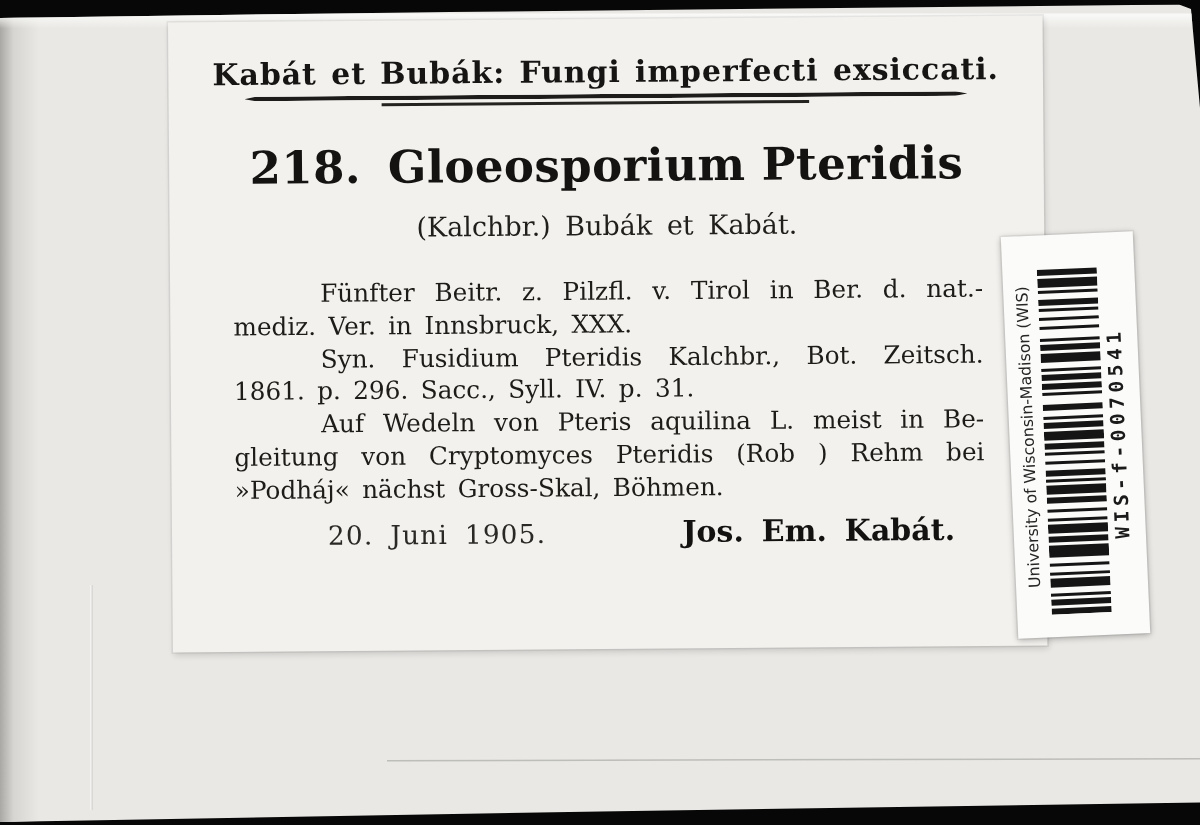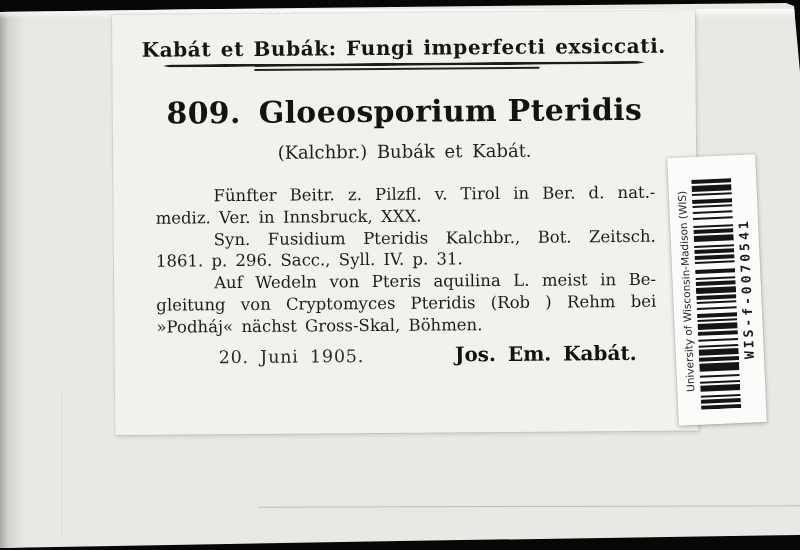--- a/index.html
+++ b/index.html
@@ -113,21 +113,21 @@
   <div class="crease-h"></div>
   <div class="crease-v"></div>
 </div>
 
 <div class="card">
   <div class="series-header">Kabát et Bubák: Fungi imperfecti exsiccati.</div>
   <div class="rule-main"></div>
   <div class="rule-secondary"></div>
 
   <div class="main-title">
-    <span>809.</span><span class="num-gap"></span><span>Gloeosporium Pteridis</span>
+    <span>218.</span><span class="num-gap"></span><span>Gloeosporium Pteridis</span>
   </div>
   <div class="authority">(Kalchbr.) Bubák et Kabát.</div>
 
   <div class="body-text">
       <div class="bline first">Fünfter Beitr. z. Pilzfl. v. Tirol in Ber. d. nat.-</div>
       <div class="bline last">mediz. Ver. in Innsbruck, XXX.</div>
       <div class="bline first">Syn. Fusidium Pteridis Kalchbr., Bot. Zeitsch.</div>
       <div class="bline last">1861. p. 296. Sacc., Syll. IV. p. 31.</div>
       <div class="bline first">Auf Wedeln von Pteris aquilina L. meist in Be-</div>
       <div class="bline">gleitung von Cryptomyces Pteridis (Rob ) Rehm bei</div>

